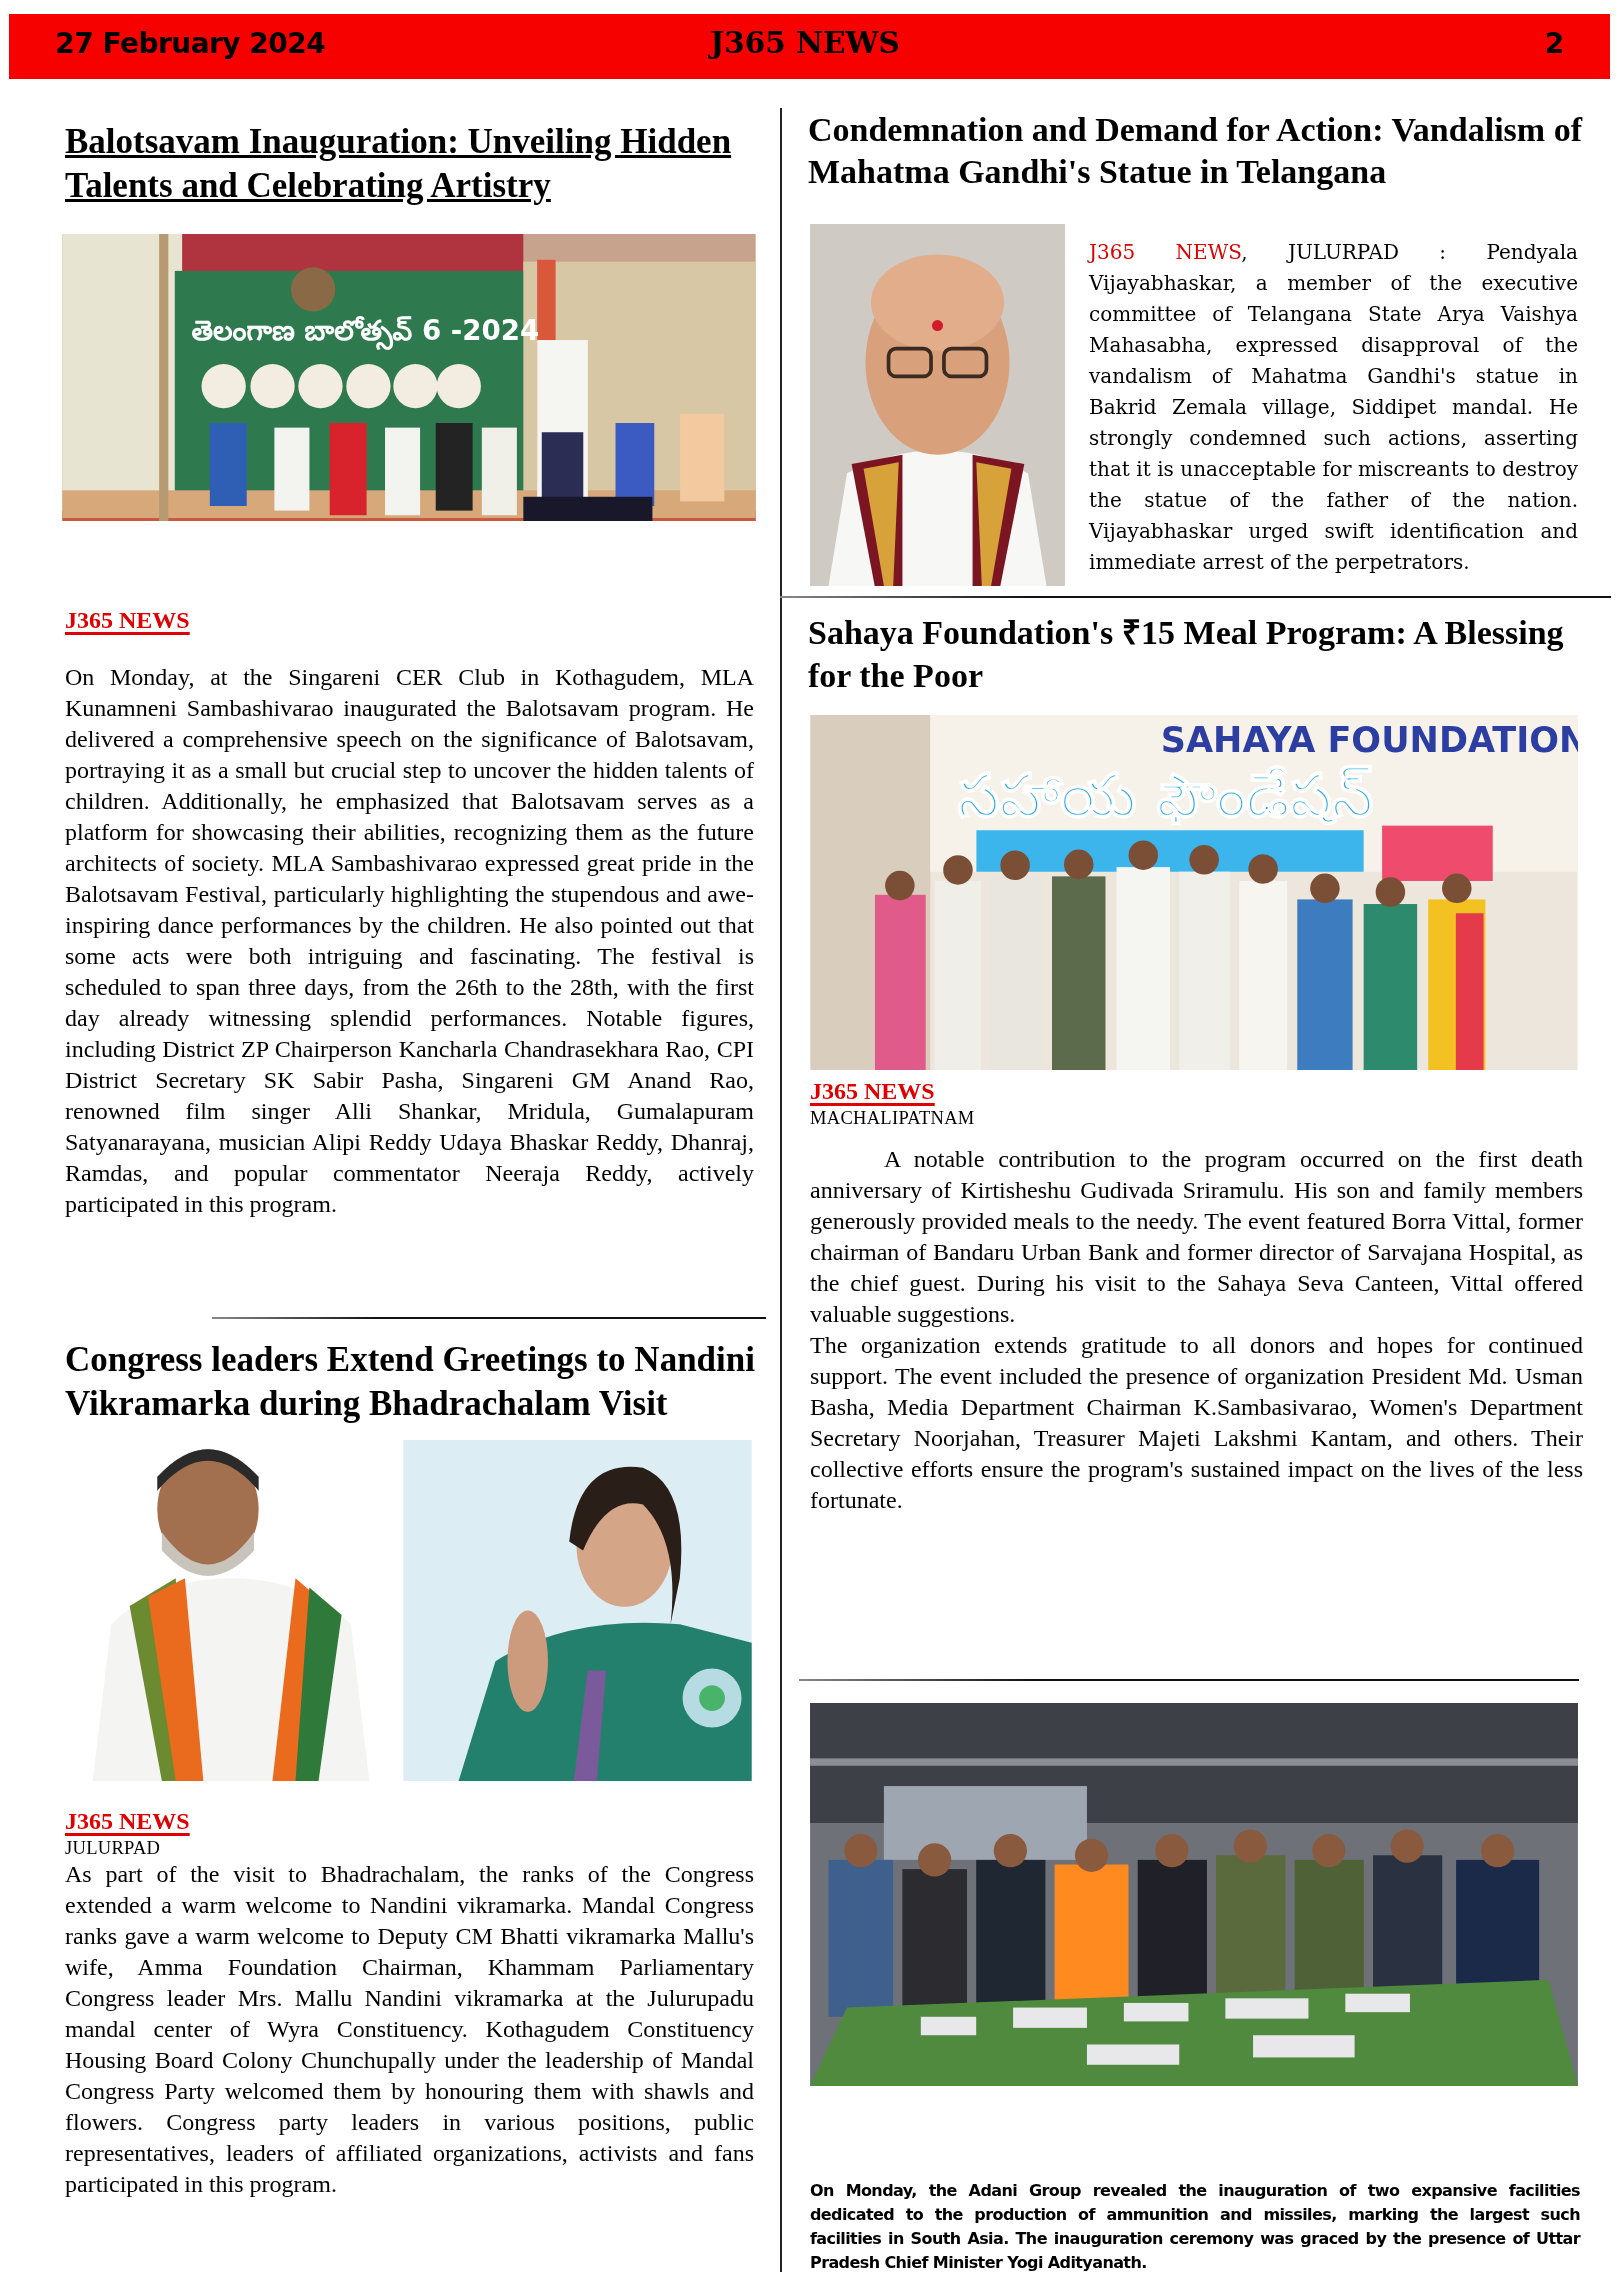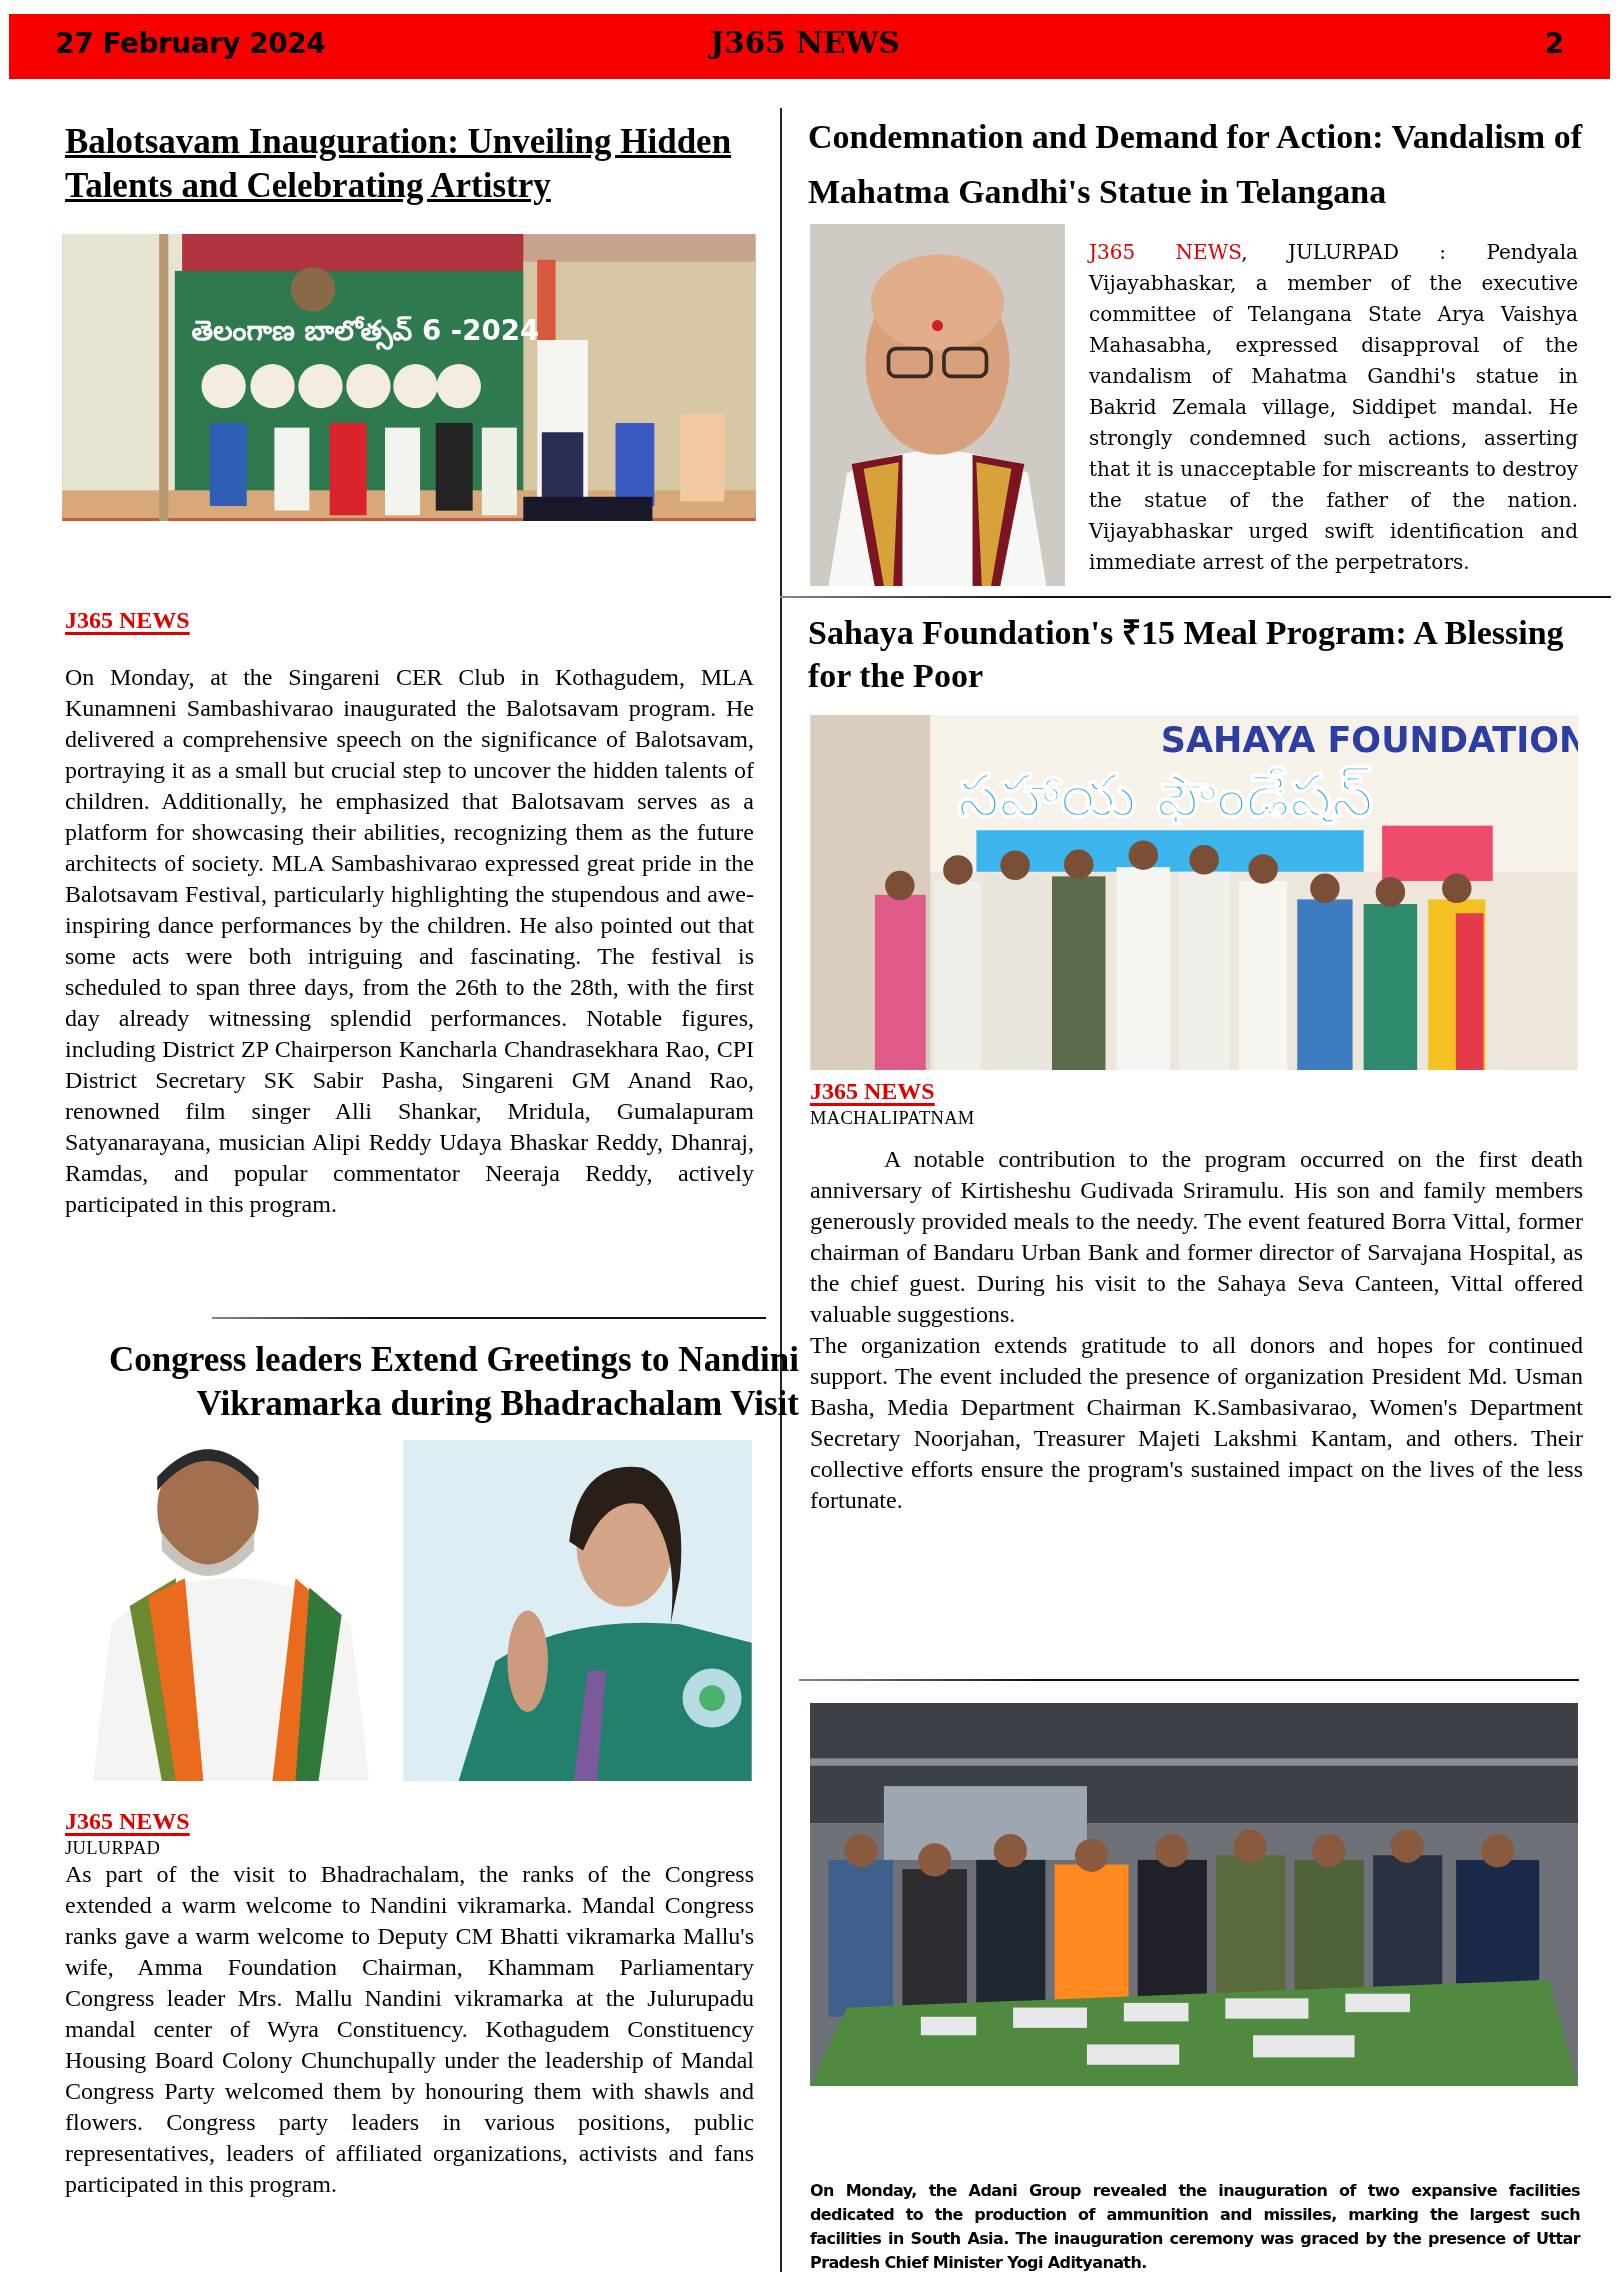--- a/index.html
+++ b/index.html
@@ -73,21 +73,21 @@
 </div>
 
 <div class="body-text" style="left:65px; top:605px; width:689px;">
   <div class="news-tag">J365 NEWS</div>
   <div style="height:26px;"></div>
   <p>On Monday, at the Singareni CER Club in Kothagudem, MLA Kunamneni Sambashivarao inaugurated the Balotsavam program. He delivered a comprehensive speech on the significance of Balotsavam, portraying it as a small but crucial step to uncover the hidden talents of children. Additionally, he emphasized that Balotsavam serves as a platform for showcasing their abilities, recognizing them as the future architects of society. MLA Sambashivarao expressed great pride in the Balotsavam Festival, particularly highlighting the stupendous and awe-inspiring dance performances by the children. He also pointed out that some acts were both intriguing and fascinating. The festival is scheduled to span three days, from the 26th to the 28th, with the first day already witnessing splendid performances. Notable figures, including District ZP Chairperson Kancharla Chandrasekhara Rao, CPI District Secretary SK Sabir Pasha, Singareni GM Anand Rao, renowned film singer Alli Shankar, Mridula, Gumalapuram Satyanarayana, musician Alipi Reddy Udaya Bhaskar Reddy, Dhanraj, Ramdas, and popular commentator Neeraja Reddy, actively participated in this program.</p>
 </div>
 
 <div class="hrule" style="left:212px; top:1317px; width:554px;"></div>
 
-<h2 class="headline" style="left:79px; top:1338px; width:720px;text-align:right;">Congress leaders Extend Greetings to Nandini Vikramarka during Bhadrachalam Visit</h2>
+<h2 class="headline" style="left:65px; top:1338px; width:720px;">Congress leaders Extend Greetings to Nandini Vikramarka during Bhadrachalam Visit</h2>
 
 <div class="photo" style="left:74px; top:1440px; width:314px; height:341px; background:#ffffff;">
   <svg width="314" height="341" viewBox="0 0 340 370">
     <rect width="340" height="370" fill="#ffffff"></rect>
     <path d="M20 370 L40 200 Q90 150 170 150 Q250 150 300 200 L320 370 Z" fill="#f4f4f2"></path>
     <path d="M60 180 L95 370 L125 370 L110 150 Z" fill="#6c8a2f"></path>
     <path d="M80 170 L110 370 L140 370 L120 150 Z" fill="#ea6a1e"></path>
     <path d="M240 150 L215 370 L245 370 L275 180 Z" fill="#ea6a1e"></path>
     <path d="M255 160 L240 370 L265 370 L290 190 Z" fill="#2f7a3a"></path>
     <ellipse cx="145" cy="75" rx="55" ry="65" fill="#a2704e"></ellipse>
@@ -107,21 +107,21 @@
     <ellipse cx="135" cy="240" rx="22" ry="55" fill="#cc9a7c"></ellipse>
   </svg>
 </div>
 
 <div class="body-text" style="left:65px; top:1806px; width:689px;">
   <div class="news-tag">J365 NEWS</div>
   <div class="dateline">JULURPAD</div>
   <p>As part of the visit to Bhadrachalam, the ranks of the Congress extended a warm welcome to Nandini vikramarka. Mandal Congress ranks gave a warm welcome to Deputy CM Bhatti vikramarka Mallu's wife, Amma Foundation Chairman, Khammam Parliamentary Congress leader Mrs. Mallu Nandini vikramarka at the Julurupadu mandal center of Wyra Constituency. Kothagudem Constituency Housing Board Colony Chunchupally under the leadership of Mandal Congress Party welcomed them by honouring them with shawls and flowers. Congress party leaders in various positions, public representatives, leaders of affiliated organizations, activists and fans participated in this program.</p>
 </div>
 
-<h2 class="headline" style="left:808px; top:109px; width:812px; font-size:34px; line-height:55px;">Condemnation and Demand for Action: Vandalism of Mahatma Gandhi's Statue in Telangana</h2>
+<h2 class="headline" style="left:808px; top:109px; width:812px; font-size:34px; line-height:42px;">Condemnation and Demand for Action: Vandalism of Mahatma Gandhi's Statue in Telangana</h2>
 
 <div class="photo" style="left:810px; top:224px; width:255px; height:362px;">
   <svg width="255" height="362" viewBox="0 0 276 392">
     <rect width="276" height="392" fill="#cfcbc4"></rect>
     <path d="M20 392 L40 270 Q138 220 236 270 L256 392 Z" fill="#f7f7f5"></path>
     <path d="M45 260 L70 392 L100 392 L100 250 Z" fill="#7c1522"></path>
     <path d="M232 260 L206 392 L176 392 L176 250 Z" fill="#7c1522"></path>
     <path d="M58 265 L80 392 L90 392 L96 258 Z" fill="#d8a23a"></path>
     <path d="M218 265 L196 392 L186 392 L180 258 Z" fill="#d8a23a"></path>
     <ellipse cx="138" cy="150" rx="78" ry="100" fill="#d9a07c"></ellipse>

